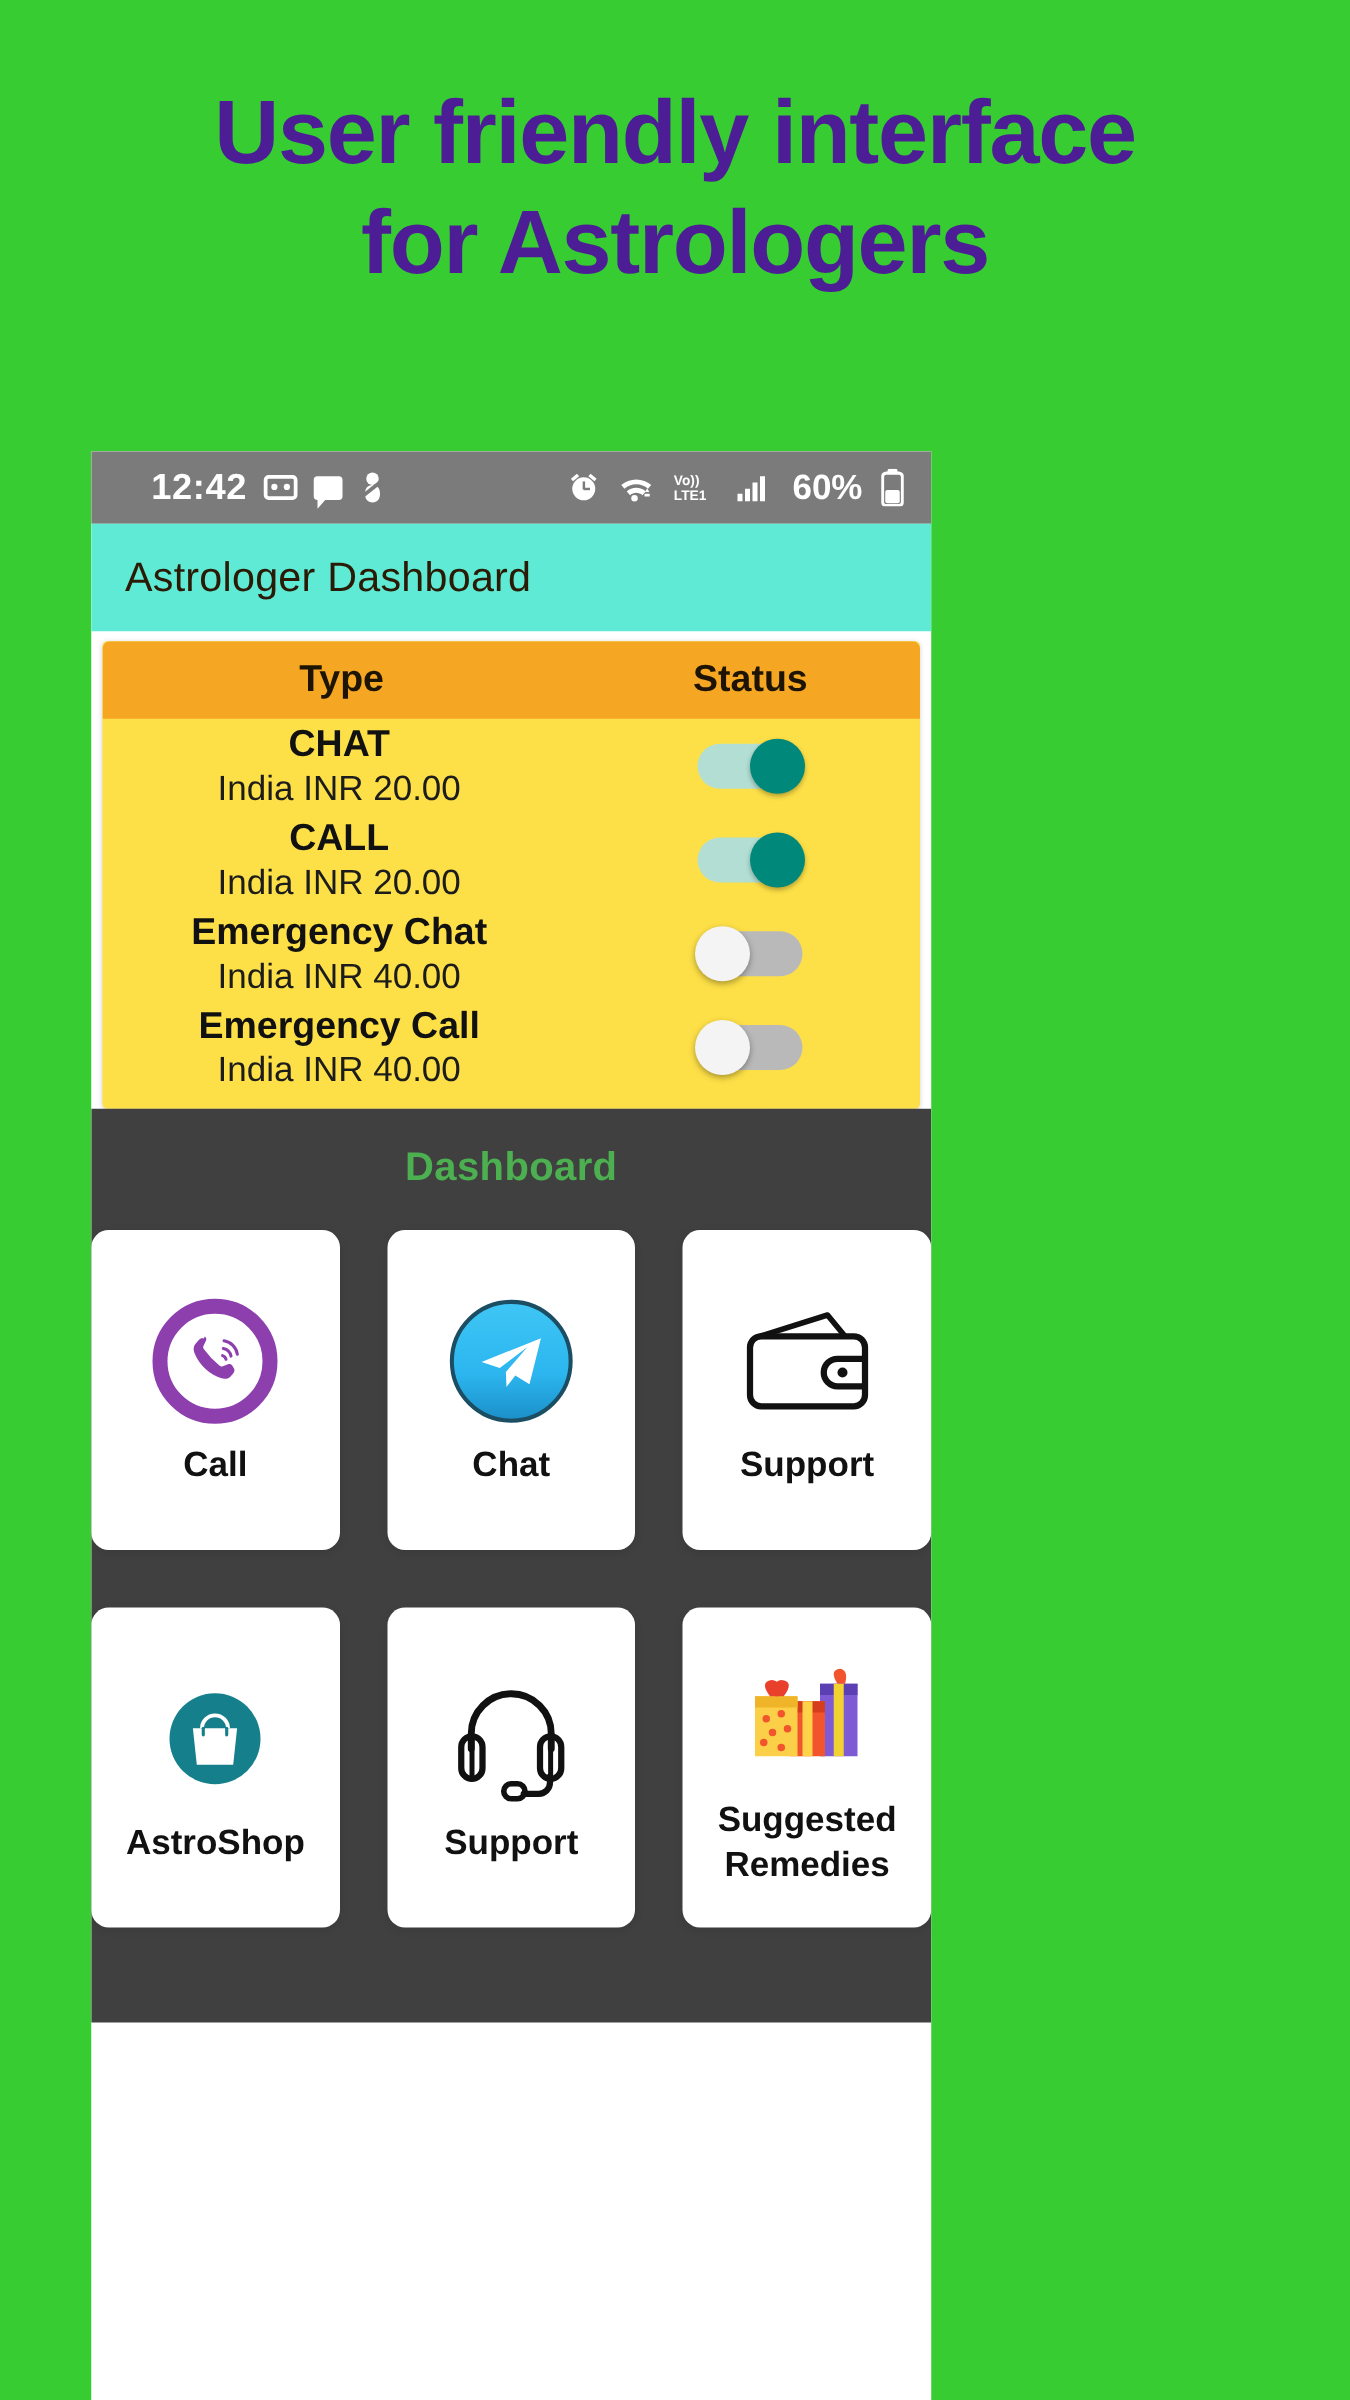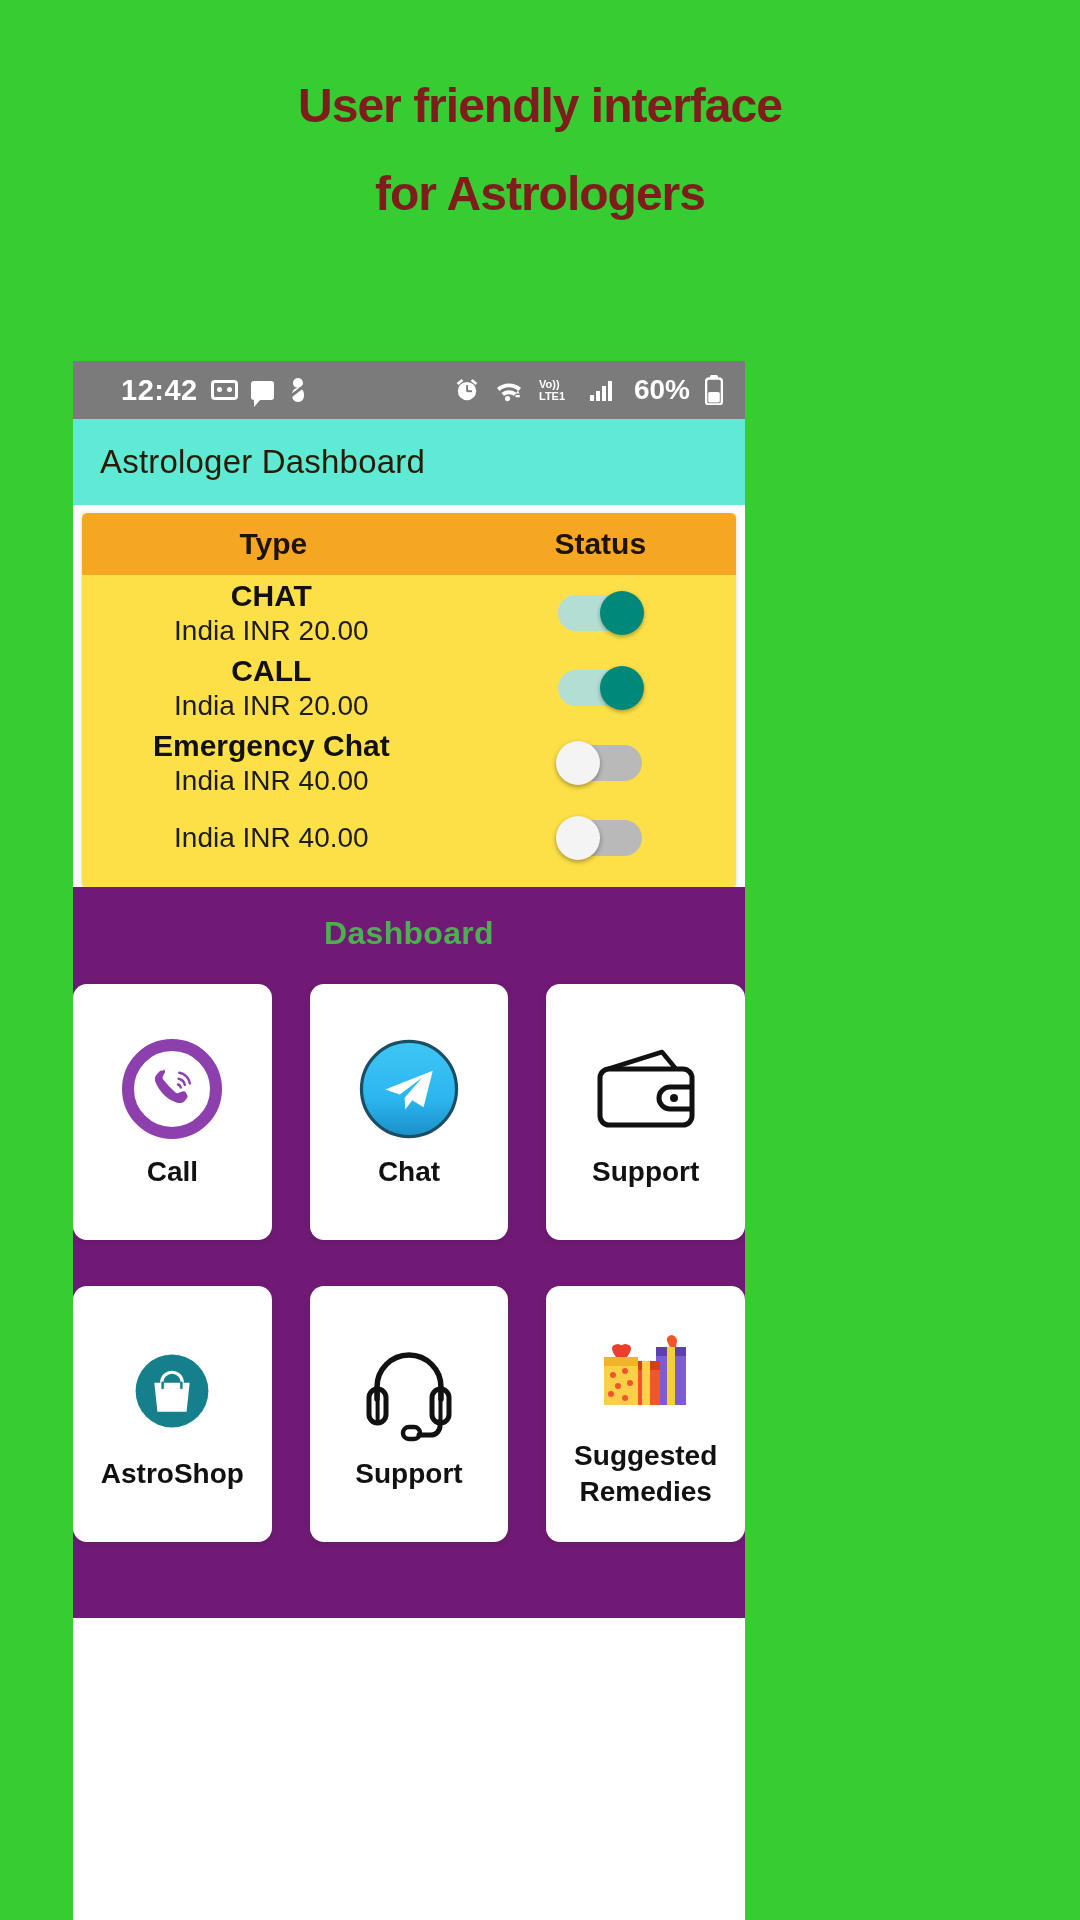--- a/index.html
+++ b/index.html
@@ -18,24 +18,24 @@
   
   .promo {
     width: 1080px;
     padding-top: 62px;
     text-align: center;
   }
   .promo-line {
     display: block;
     font-family: "Liberation Sans", sans-serif;
     font-weight: bold;
-    font-size: 48px;
+    font-size: 72px;
     line-height: 88px;
     letter-spacing: -1px;
-    color: #7f1d1d;
+    color: #4c1d95;
   }
 
   
   .phone {
     position: absolute;
     left: 73px;
     top: 361px;
     width: 672px;
     height: 1559px;
     background: #ffffff;
@@ -181,21 +181,21 @@
   }
   .toggle.off { background: #b9b9b9; }
   .toggle.off .knob {
     left: -2px;
     background: #f4f4f4;
     box-shadow: 0 2px 5px rgba(0,0,0,.35);
   }
 
   
   .dash-body {
-    background: #701a75;
+    background: #404040;
     padding-top: 28px;
     padding-bottom: 30px;
     min-height: 700px;
   }
   .dash-label {
     text-align: center;
     font-size: 32px;
     font-weight: bold;
     color: #4caf50;
     letter-spacing: 0.3px;
@@ -352,20 +352,21 @@
       </div>
       <div class="td-status">
         <div class="toggle off">
             <span class="knob"></span>
           </div>
       </div>
     </div>
 
     <div class="trow">
       <div class="td-type">
+        <div class="row-title">Emergency Call</div>
         <div class="row-sub">India INR 40.00</div>
       </div>
       <div class="td-status">
         <div class="toggle off">
             <span class="knob"></span>
           </div>
       </div>
     </div>
   </div>
 

